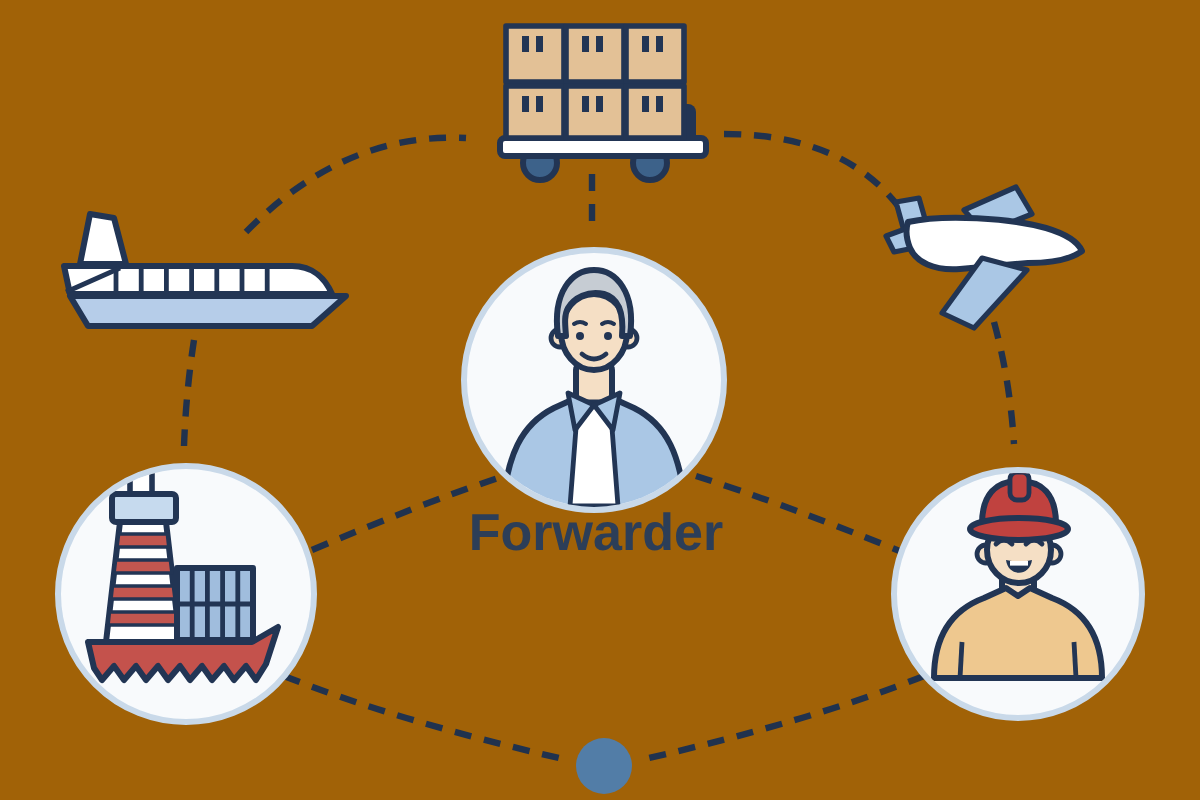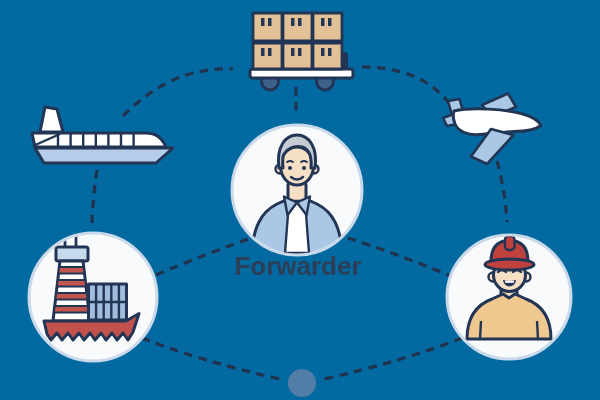--- a/index.html
+++ b/index.html
@@ -1,16 +1,16 @@
 <!DOCTYPE html>
 <html><head>
 <meta charset="utf-8">
 <style>
   html,body{margin:0;padding:0;background:#ffffff;}
-  .stage{position:relative;width:600px;height:400px;background:#0369a1;overflow:hidden;
+  .stage{position:relative;width:600px;height:400px;background:#a16207;overflow:hidden;
          font-family:"Liberation Sans", sans-serif;}
   svg text{font-family:"Liberation Sans", sans-serif;}
 </style>
 </head>
 <body>
 
 <div class="stage">
 <svg width="600" height="400" viewBox="0 0 600 400">
 
   <defs>

